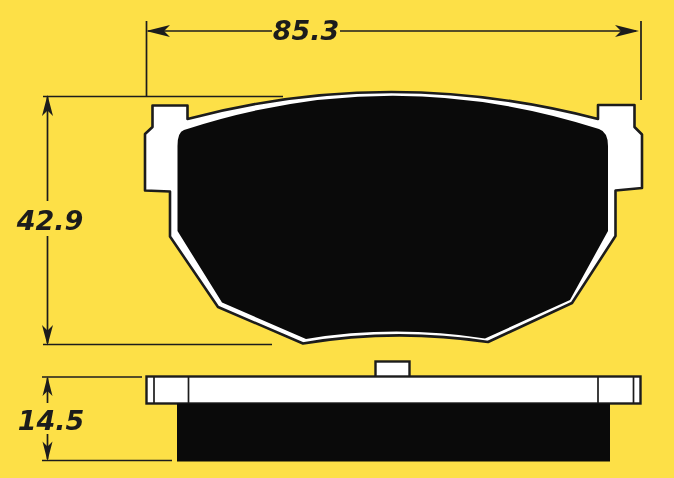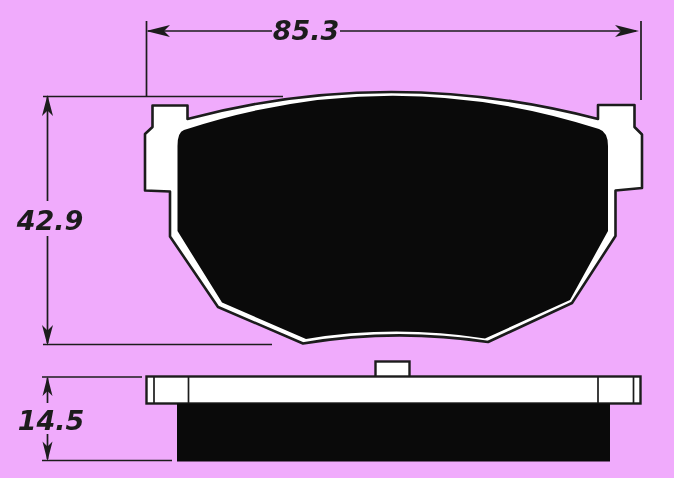--- a/index.html
+++ b/index.html
@@ -4,21 +4,21 @@
 <style>
   html, body {
     margin: 0;
     padding: 0;
     background: #ffffff;
   }
   .drawing-canvas {
     position: relative;
     width: 674px;
     height: 478px;
-    background: #f0abfc;
+    background: #fde047;
     overflow: hidden;
   }
   svg {
     display: block;
   }
   .outline {
     stroke: #1c1c1c;
     stroke-width: 2.6;
     stroke-linejoin: round;
     fill: #ffffff;

